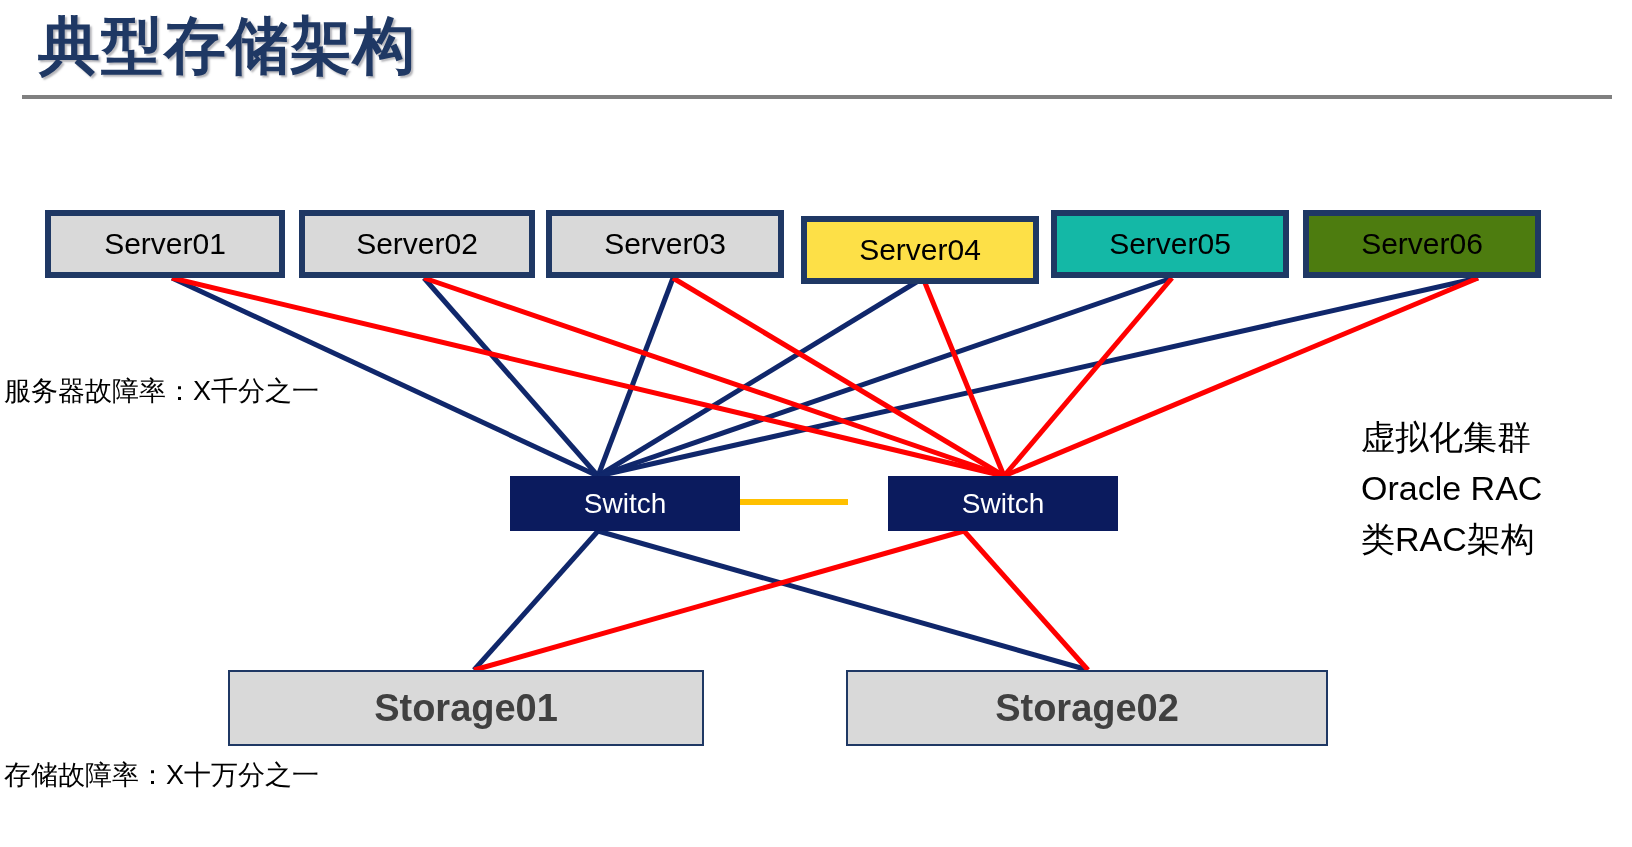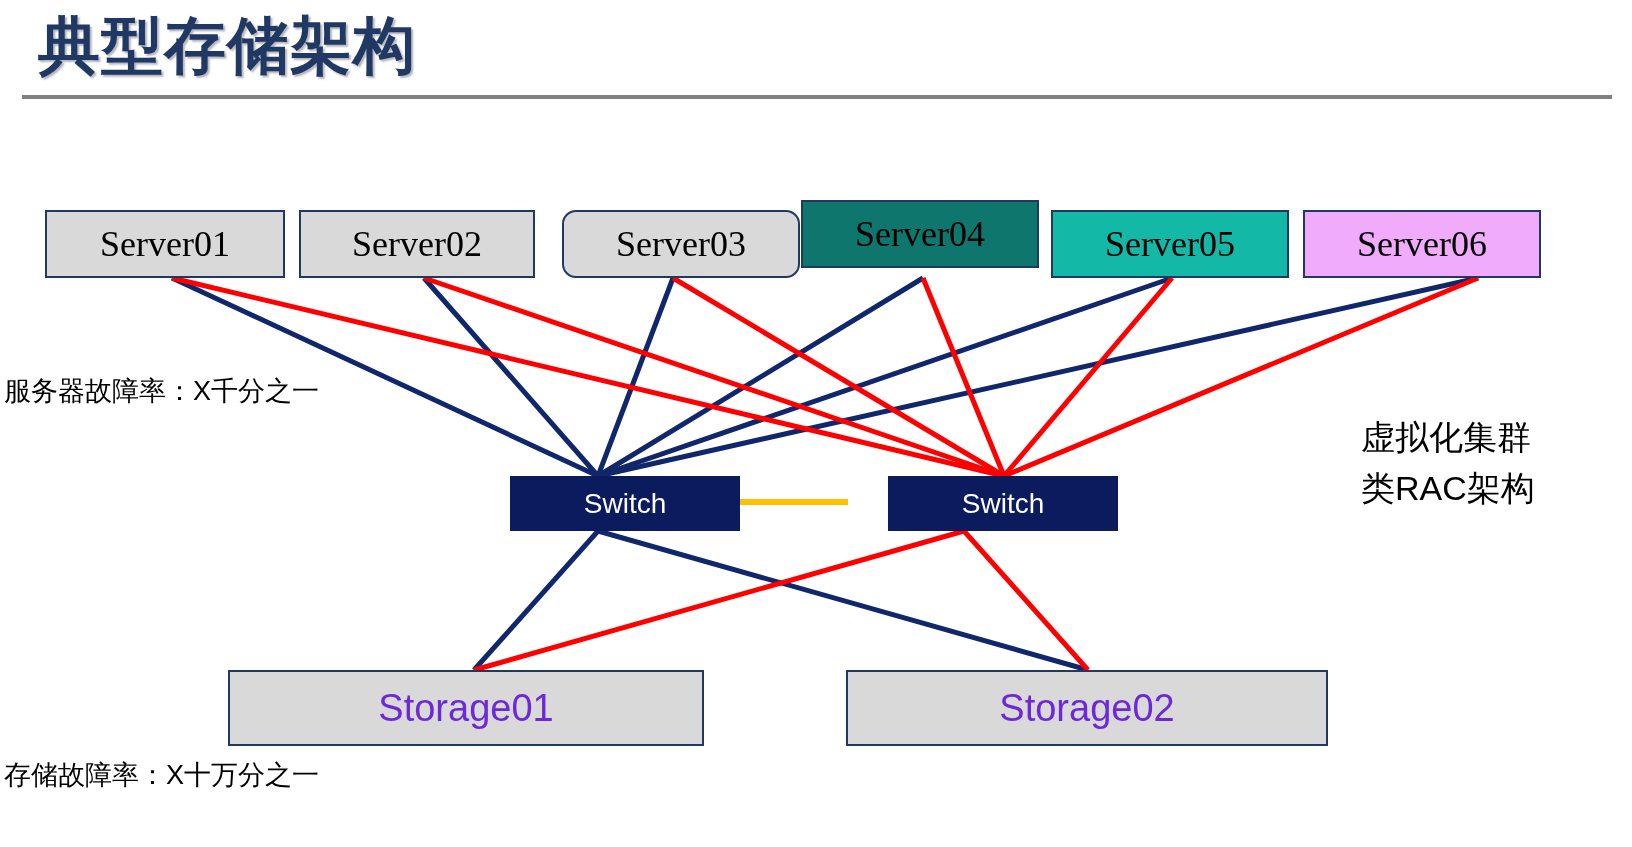--- a/index.html
+++ b/index.html
@@ -50,35 +50,35 @@
   .node-box {
     position: absolute;
     box-sizing: border-box;
     display: flex;
     align-items: center;
     justify-content: center;
     white-space: nowrap;
   }
   .server-box {
     background: #D9D9D9;
-    border: 2px solid #d946ef;
-    font-size: 36px;
+    border: 6px solid #d946ef;
+    font-size: 30px;
     color: #000000;
     height: 68px;
     top: 210px;
     width: 240px;
-    font-family: Liberation Serif, serif;
   }
   .storage-box {
     background: #D9D9D9;
     border: 2px solid #1F3864;
     font-size: 38px;
-    color: #6d28d9;
+    color: #404040;
     height: 76px;
     top: 670px;
+    font-weight: bold;
   }
   .switch-box {
     background: #0B1B5E;
     border: none;
     color: #FFFFFF;
     font-size: 28px;
     height: 55px;
     top: 476px;
     width: 238px;
     margin-left: 40px;
@@ -139,30 +139,30 @@
       <line x1="700" y1="502" x2="848" y2="502" stroke="#FFC000" stroke-width="6" stroke-linecap="butt"></line>
     </g>
 </svg>
 
 <div class="node-box server-box" style="left: 45px; top: 210px; width: 240px; height: 68px; background: rgb(217, 217, 217); border-color: rgb(31, 56, 100);">
   <span>Server01</span>
 </div>
 <div class="node-box server-box" style="left: 299px; top: 210px; width: 236px; height: 68px; background: rgb(217, 217, 217); border-color: rgb(31, 56, 100);">
   <span>Server02</span>
 </div>
-<div class="node-box server-box" style="left: 562px; top: 210px; width: 238px; height: 68px; background: rgb(217, 217, 217); border-color: rgb(31, 56, 100); border-radius: 14px;">
+<div class="node-box server-box" style="left: 546px; top: 210px; width: 238px; height: 68px; background: rgb(217, 217, 217); border-color: rgb(31, 56, 100);">
   <span>Server03</span>
 </div>
-<div class="node-box server-box" style="left: 801px; top: 200px; width: 238px; height: 68px; background: #0f766e; border-color: rgb(31, 56, 100);">
+<div class="node-box server-box" style="left: 801px; top: 216px; width: 238px; height: 68px; background: #fde047; border-color: rgb(31, 56, 100);">
   <span>Server04</span>
 </div>
 <div class="node-box server-box" style="left: 1051px; top: 210px; width: 238px; height: 68px; background: #14b8a6; border-color: rgb(31, 56, 100);">
   <span>Server05</span>
 </div>
-<div class="node-box server-box" style="left: 1303px; top: 210px; width: 238px; height: 68px; background: #f0abfc; border-color: rgb(31, 56, 100);">
+<div class="node-box server-box" style="left: 1303px; top: 210px; width: 238px; height: 68px; background: #4d7c0f; border-color: rgb(31, 56, 100);">
   <span>Server06</span>
 </div>
 
 <div class="node-box switch-box" style="left: 470px; top: 476px; width: 230px; height: 55px; background: rgb(11, 27, 94); color: rgb(255, 255, 255);">
   <span>Switch</span>
 </div>
 <div class="node-box switch-box" style="left: 848px; top: 476px; width: 230px; height: 55px; background: rgb(11, 27, 94); color: rgb(255, 255, 255);">
   <span>Switch</span>
 </div>
 
@@ -172,14 +172,15 @@
 <div class="node-box storage-box" style="left: 846px; top: 670px; width: 482px; height: 76px; background: rgb(217, 217, 217); border-color: rgb(31, 56, 100);">
   <span>Storage02</span>
 </div>
 
 <div class="annotation" id="annotation-server-failure">服务器故障率：X千分之一</div>
 
 <div class="annotation" id="annotation-storage-failure">存储故障率：X十万分之一</div>
 
 <div id="cluster-note">
   <div>虚拟化集群</div>
+  <div>Oracle RAC</div>
   <div>类RAC架构</div>
 </div>
 
 </body></html>

